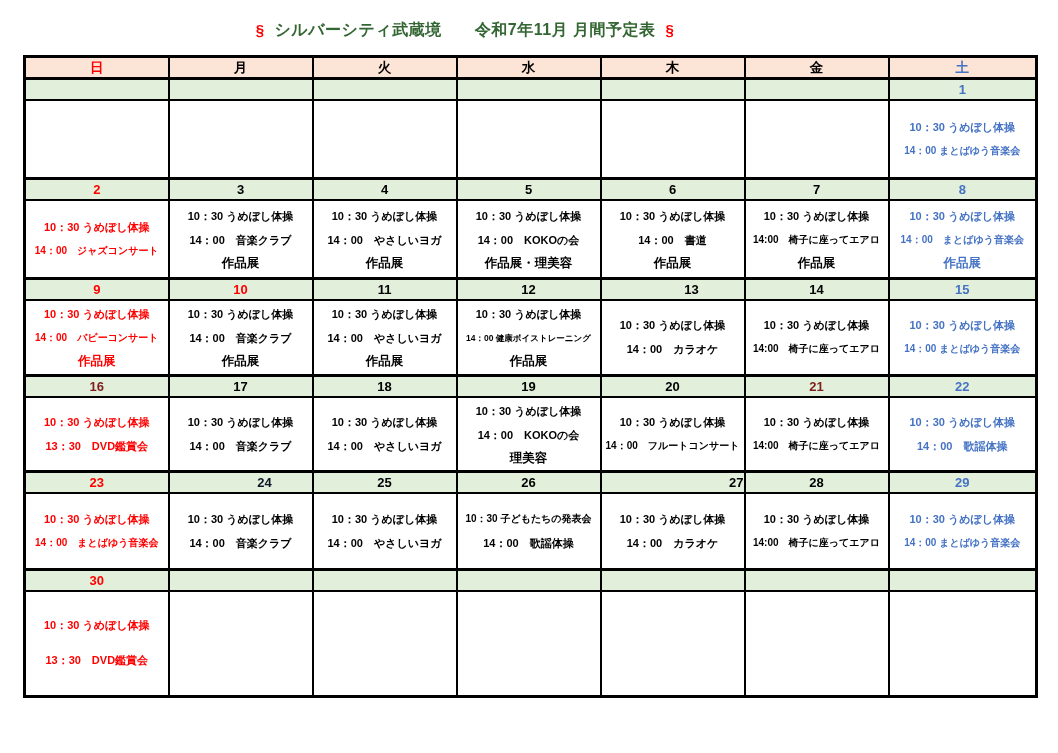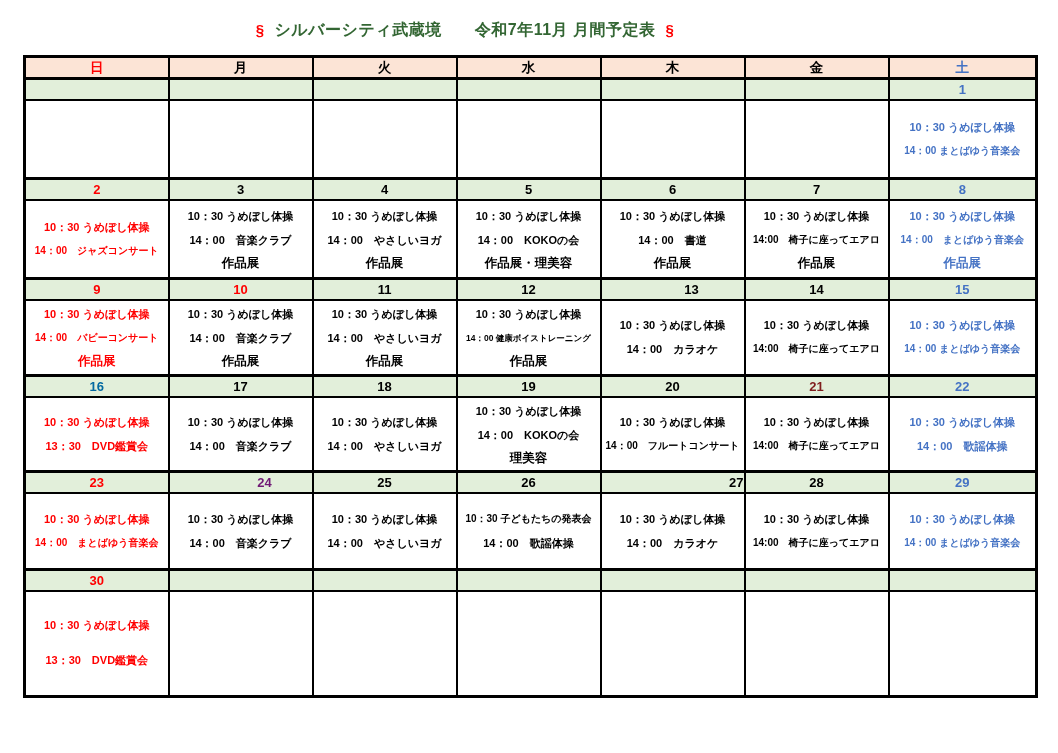--- a/index.html
+++ b/index.html
@@ -179,21 +179,21 @@
         <td class="col5">
           <div class="line ">10：30 うめぼし体操</div>
           <div class="line sm">14:00　椅子に座ってエアロ</div>
         </td>
         <td class="col6">
           <div class="line ">10：30 うめぼし体操</div>
           <div class="line sm">14：00 まとばゆう音楽会</div>
         </td>
       </tr>
       <tr class="date-row">
-        <td style="color: #0369a1;">16</td>
+        <td style="color: #7f1d1d;">16</td>
         <td style="color: rgb(0, 0, 0);">17</td>
         <td style="color: rgb(0, 0, 0);">18</td>
         <td style="color: rgb(0, 0, 0);">19</td>
         <td style="color: rgb(0, 0, 0);">20</td>
         <td style="color: #7f1d1d;">21</td>
         <td style="color: rgb(68, 114, 196);">22</td>
       </tr>
       <tr class="event-row" style="height: 75px;">
         <td class="col0">
           <div class="line ">10：30 うめぼし体操</div>
@@ -220,21 +220,21 @@
           <div class="line ">10：30 うめぼし体操</div>
           <div class="line sm">14:00　椅子に座ってエアロ</div>
         </td>
         <td class="col6">
           <div class="line ">10：30 うめぼし体操</div>
           <div class="line ">14：00　歌謡体操</div>
         </td>
       </tr>
       <tr class="date-row">
         <td style="color: rgb(255, 0, 0);">23</td>
-        <td style="color: #701a75; padding-left: 48px;">24</td>
+        <td style="color: #0f172a; padding-left: 48px;">24</td>
         <td style="color: rgb(0, 0, 0);">25</td>
         <td style="color: rgb(0, 0, 0);">26</td>
         <td style="color: rgb(0, 0, 0); text-align: right;">27</td>
         <td style="color: rgb(0, 0, 0);">28</td>
         <td style="color: rgb(68, 114, 196);">29</td>
       </tr>
       <tr class="event-row" style="height: 77px;">
         <td class="col0">
           <div class="line ">10：30 うめぼし体操</div>
           <div class="line sm">14：00　まとばゆう音楽会</div>

